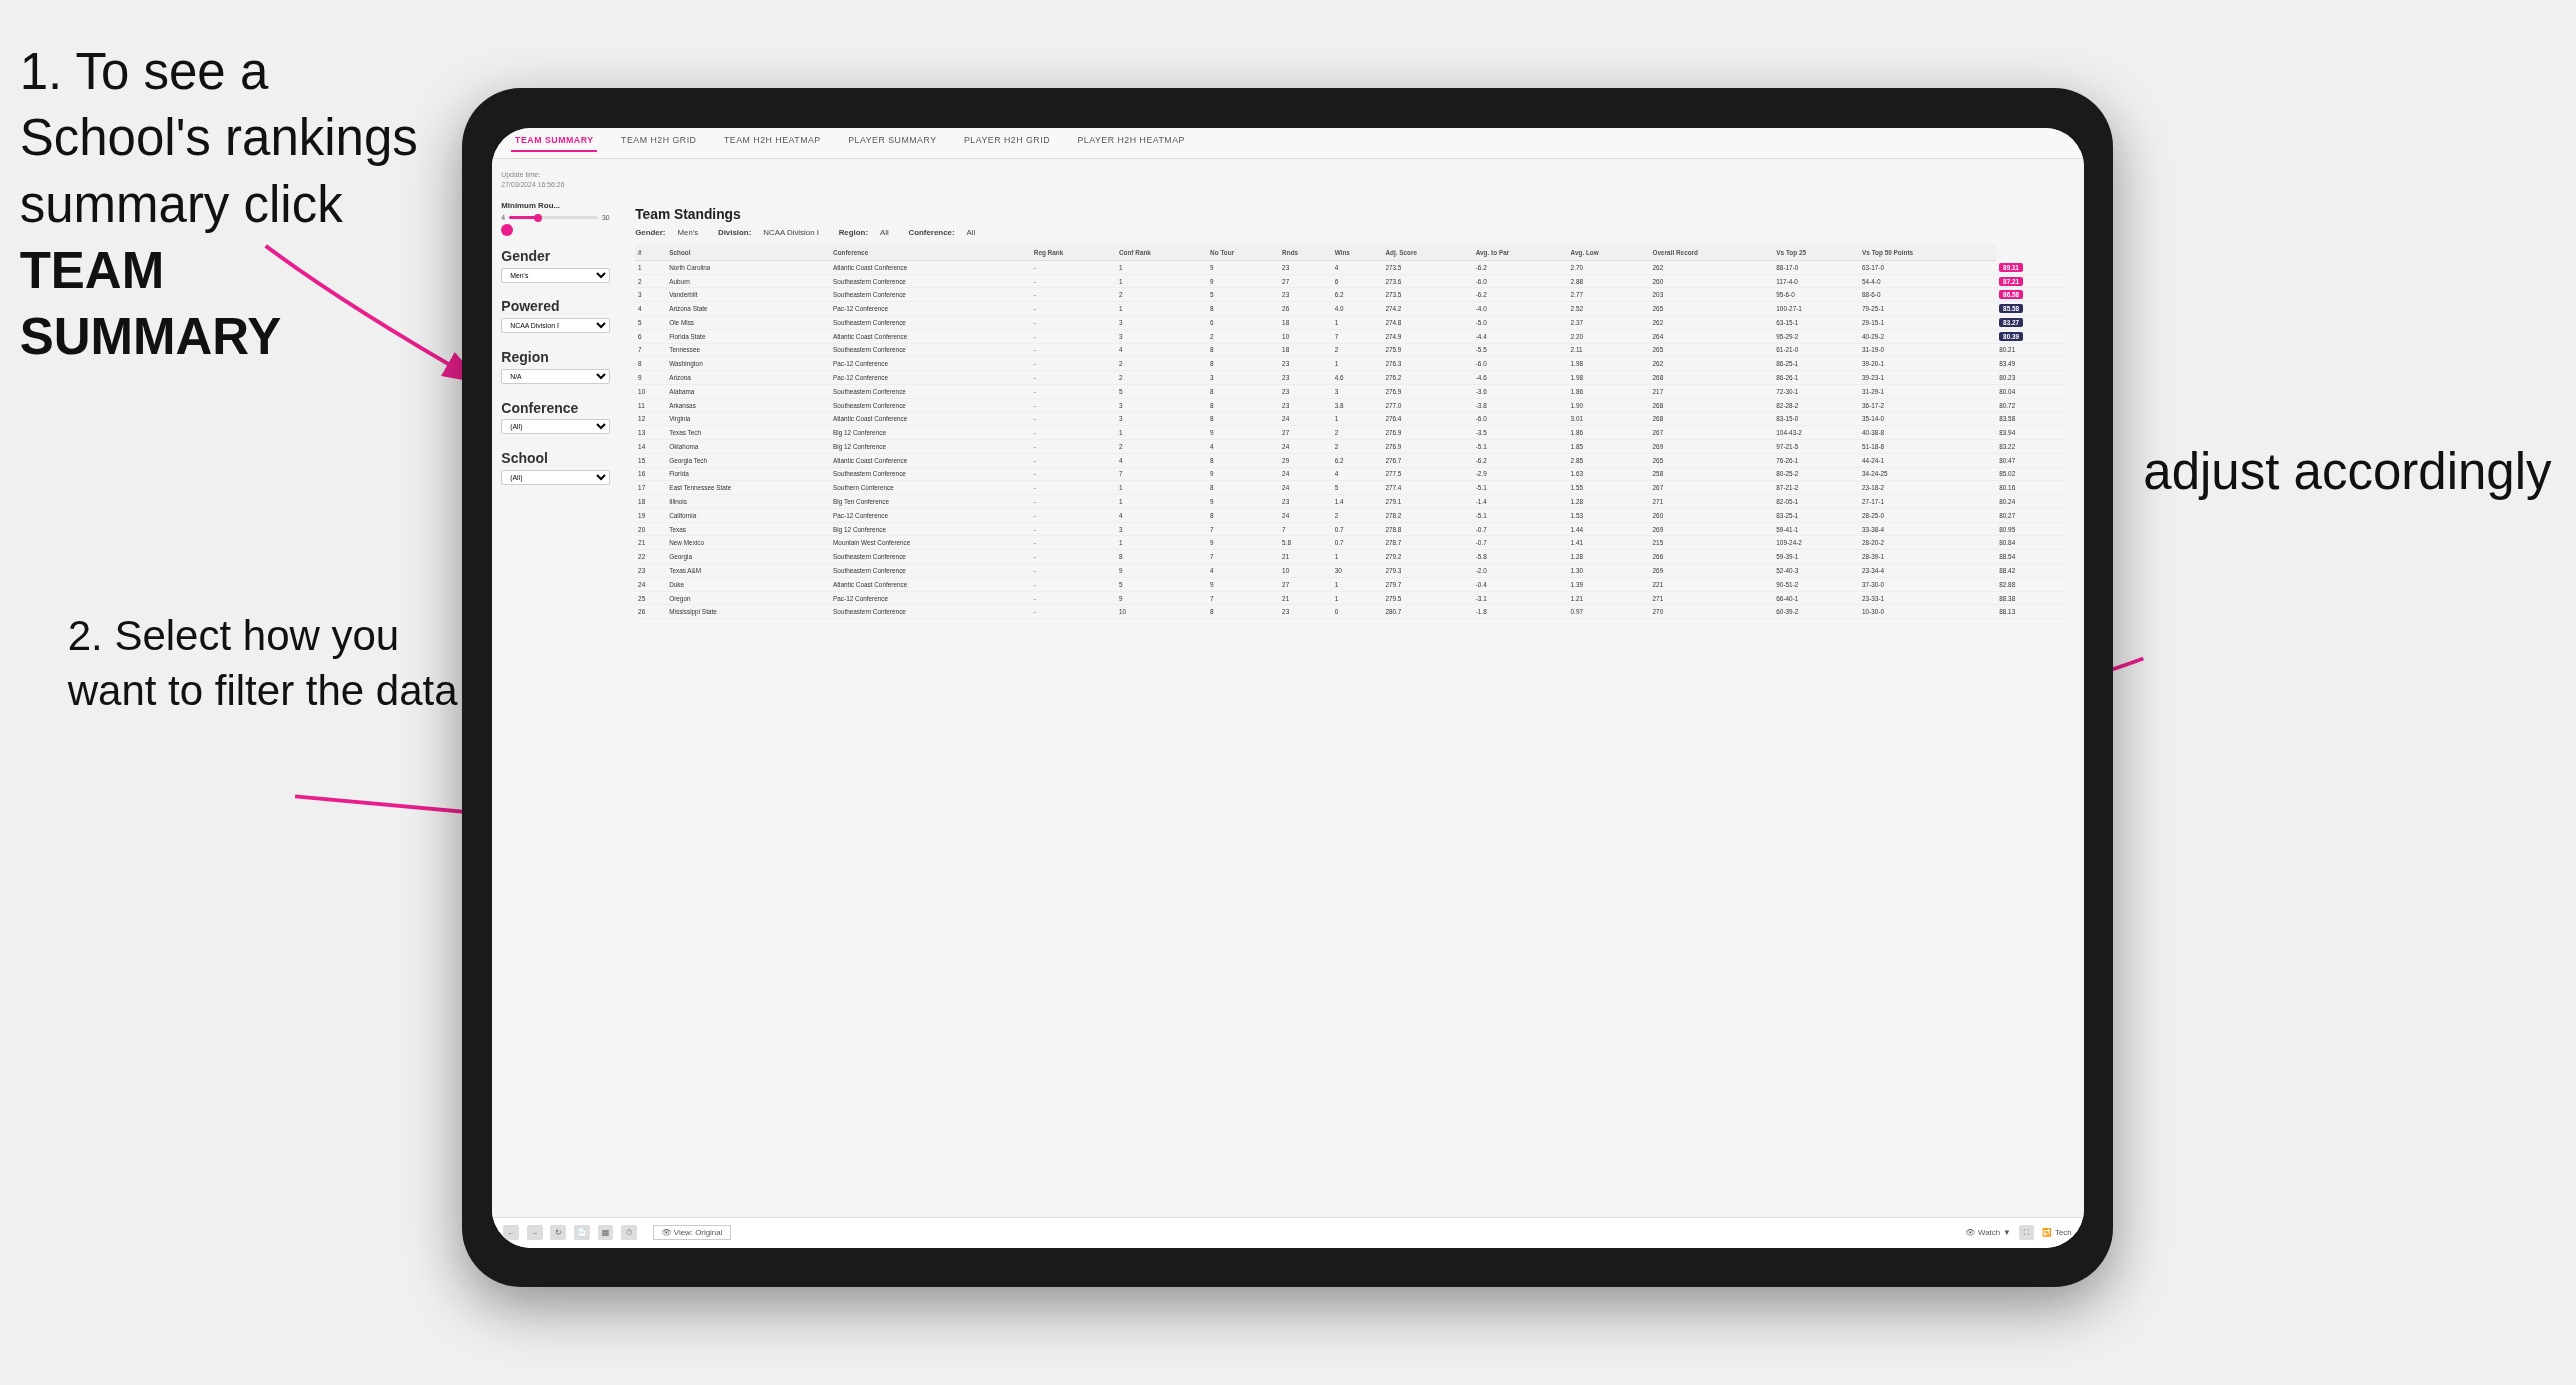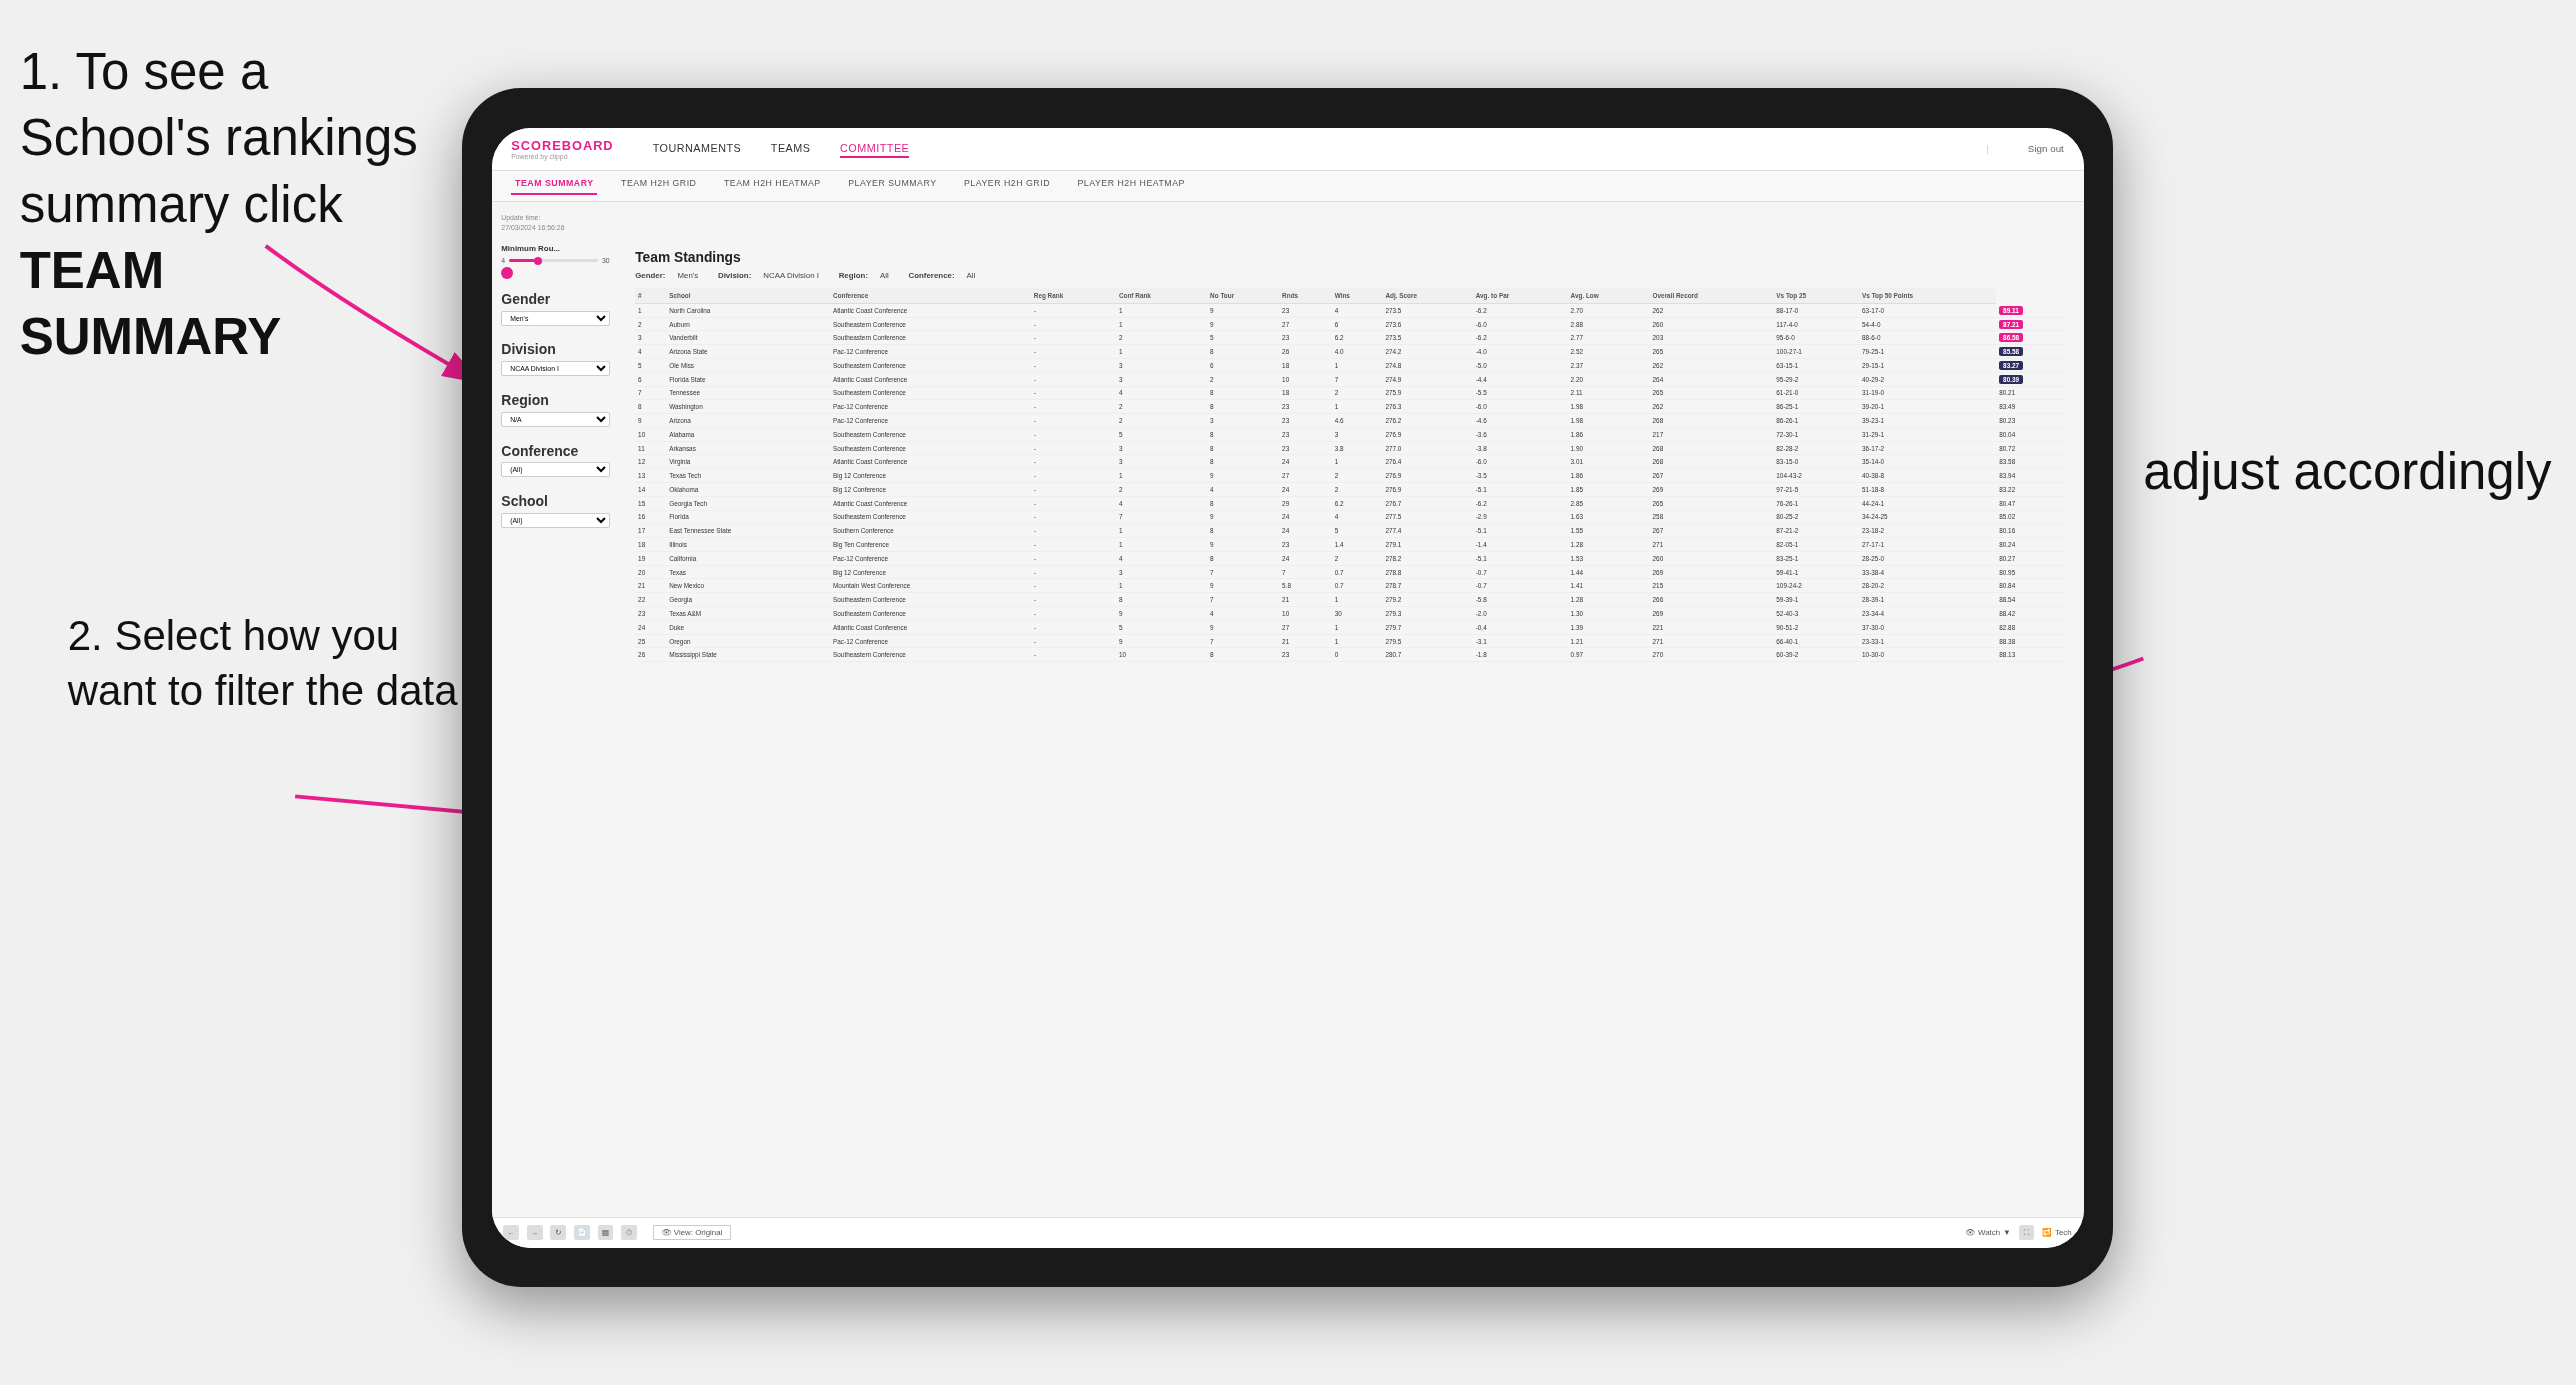--- a/index.html
+++ b/index.html
@@ -415,33 +415,20 @@
     <marker id="arrowhead3" markerWidth="10" markerHeight="7" refX="0" refY="3.5" orient="auto">
       <polygon points="10 0, 0 3.5, 10 7" fill="#e91e8c"></polygon>
     </marker>
   </defs>
   <path d="M 280 30 Q 200 60 60 90" stroke="#e91e8c" stroke-width="4" fill="none" marker-end="url(#arrowhead3)"></path>
 </svg>
 
 <div class="tablet-frame">
   <div class="tablet-screen">
 
-    <div class="app-header">
-      <div class="logo-area">
-        <span class="logo-scoreboard">SCOREBOARD</span>
-        <span class="logo-powered">Powered by clippd</span>
-      </div>
-      <div class="nav-items">
-        <span class="nav-item">TOURNAMENTS</span>
-        <span class="nav-item">TEAMS</span>
-        <span class="nav-item active">COMMITTEE</span>
-      </div>
-      <span style="font-size:9.8px;color:#ccc;">|</span>
-      <span class="sign-out">Sign out</span>
-    </div>
 
     <div class="sub-nav">
       <span class="sub-nav-item active">TEAM SUMMARY</span>
       <span class="sub-nav-item">TEAM H2H GRID</span>
       <span class="sub-nav-item">TEAM H2H HEATMAP</span>
       <span class="sub-nav-item">PLAYER SUMMARY</span>
       <span class="sub-nav-item">PLAYER H2H GRID</span>
       <span class="sub-nav-item">PLAYER H2H HEATMAP</span>
     </div>
 
@@ -467,21 +454,21 @@
             <div style="width:11.8px;height:11.8px;background:#e91e8c;border-radius:50%;"></div>
           </div>
         </div>
 
         <div class="filter-section-label">Gender</div>
         <select class="filter-select">
           <option>Men's</option>
           <option>Women's</option>
         </select>
 
-        <div class="filter-section-label">Division</div>
+        <div class="filter-section-label">Powered</div>
         <select class="filter-select">
           <option>NCAA Division I</option>
           <option>NCAA Division II</option>
           <option>NCAA Division III</option>
         </select>
 
         <div class="filter-section-label">Region</div>
         <select class="filter-select">
           <option>N/A</option>
           <option>All</option>

